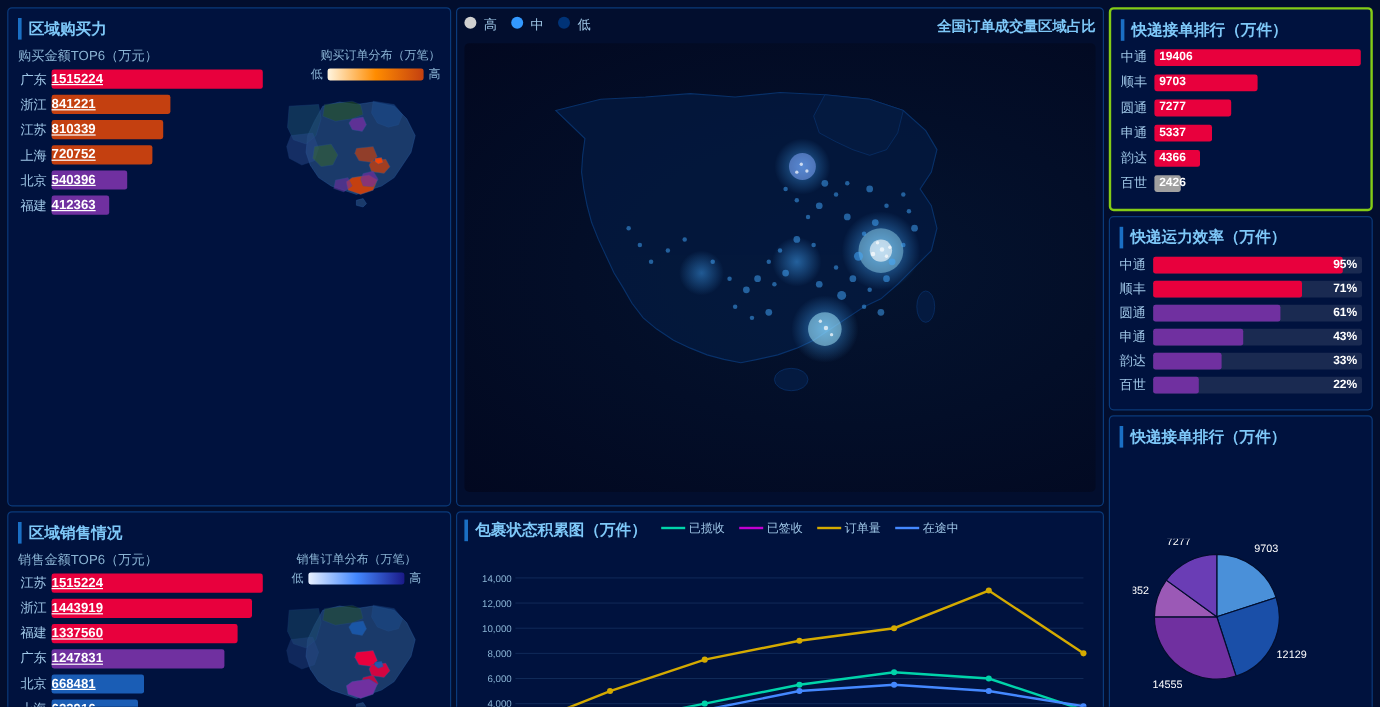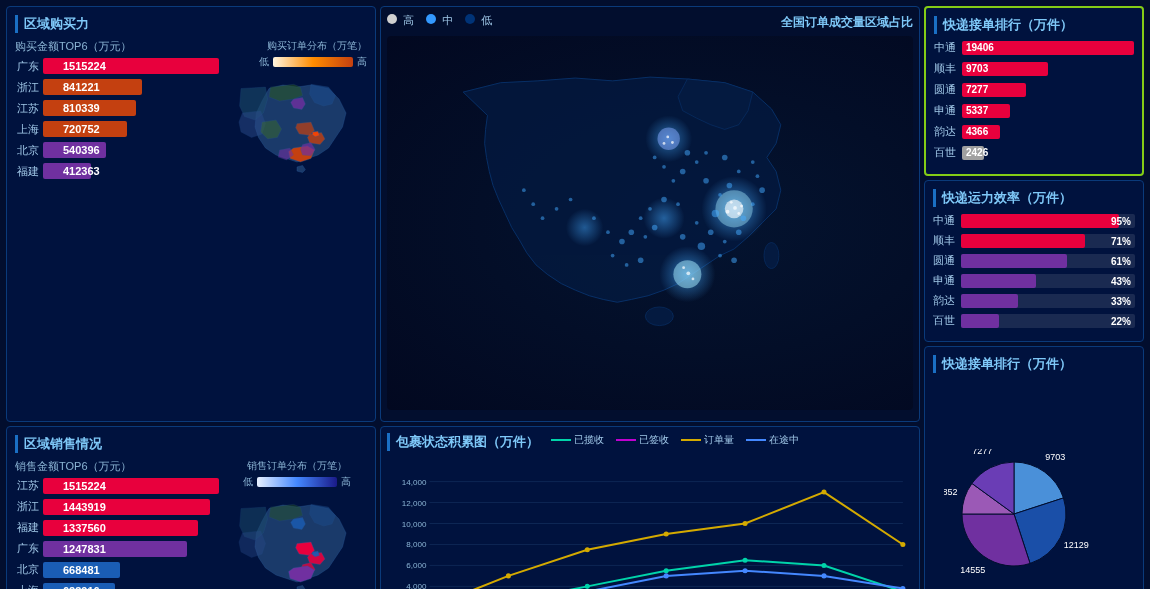--- a/index.html
+++ b/index.html
@@ -77,25 +77,26 @@
       align-items: center;
     }
     .bar-fill {
       height: 100%;
       border-radius: 2px;
       position: absolute;
       left: 0;
     }
     .bar-value {
       position: absolute;
-      left: 20px;
+      left: 0;
       color: #fff;
       font-size: 11px;
       font-weight: bold;
       z-index: 1;
+      text-decoration: underline;
     }
 
     
     .left-content {
       display: flex;
       gap: 8px;
     }
     .bar-list { flex: 1; }
     .map-title-bar {
       display: flex;

